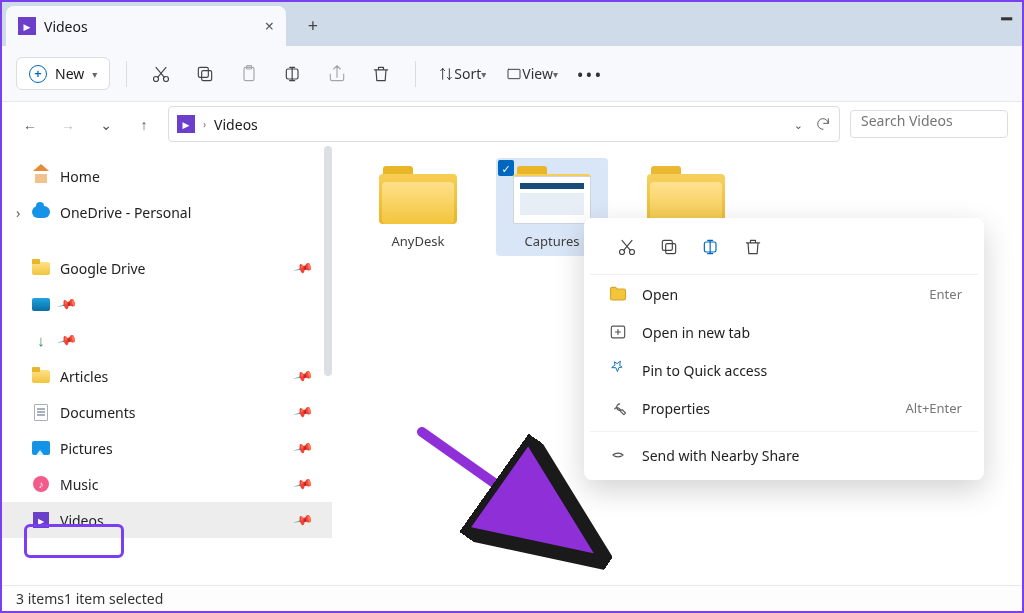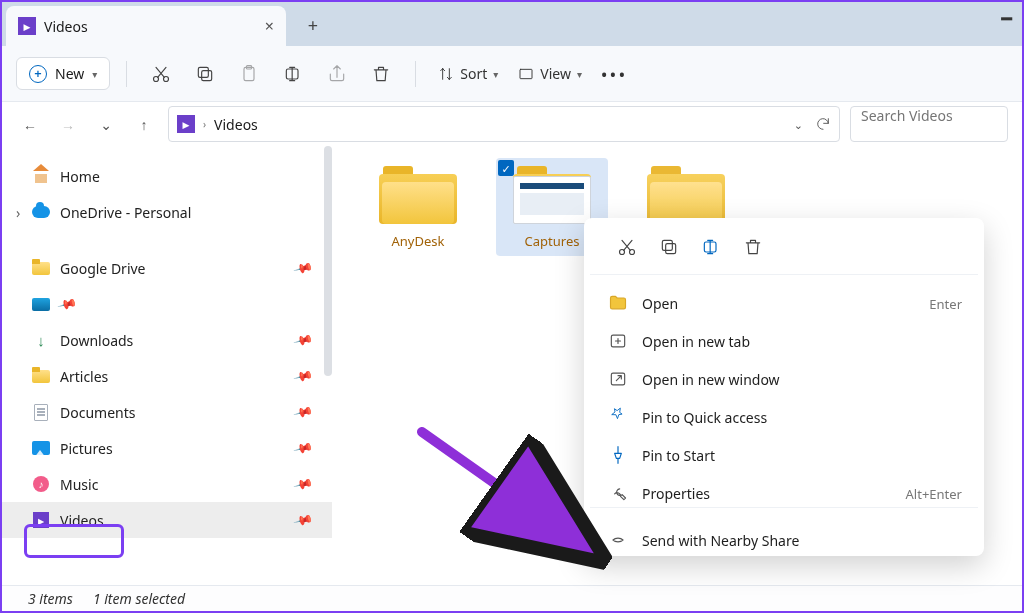--- a/index.html
+++ b/index.html
@@ -16,74 +16,74 @@
 
   
   .toolbar{height:56px;background:#f7f9fc;display:flex;align-items:center;padding:0 14px;gap:8px;border-bottom:1px solid #e5e9ef;}
   .new-btn{display:flex;align-items:center;gap:8px;background:#fff;border:1px solid #d9dde3;border-radius:6px;padding:6px 12px;}
   .plus-circle{width:18px;height:18px;border:1px solid #0067c0;border-radius:50%;display:inline-flex;align-items:center;justify-content:center;color:#0067c0;font-size:13px;font-weight:600;line-height:1;}
   .chev{color:#666;font-size:10px;}
   .sep{width:1px;height:26px;background:#d9dde3;margin:0 8px;}
   .t-ico{width:36px;height:36px;display:flex;align-items:center;justify-content:center;color:#444;border-radius:4px;}
   .t-ico svg{width:20px;height:20px;}
   .t-ico.dim{opacity:.45;}
-  .t-sort,.t-view{display:flex;align-items:center;gap:6px;padding:0 6px;height:36px;color:#333;}
+  .t-sort,.t-view{display:flex;align-items:center;padding:0 6px;height:36px;color:#333;}
   .dots{font-size:18px;letter-spacing:2px;color:#333;}
 
   
   .navrow{height:44px;display:flex;align-items:center;padding:0 14px;gap:10px;}
   .nav-ico{width:28px;height:28px;display:flex;align-items:center;justify-content:center;color:#555;}
   .nav-ico.dim{opacity:.4;}
   .addr{flex:1;border:1px solid #d9dde3;border-radius:4px;height:36px;display:flex;align-items:center;padding:0 8px;gap:8px;}
   .addr .app-icon{width:18px;height:18px;background:#6b3fc9;display:inline-flex;align-items:center;justify-content:center;}
   .addr .app-icon::after{content:"▶";color:#fff;font-size:9px;}
   .addr .bc-sep{color:#777;font-size:10px;}
   .addr .addr-tail{margin-left:auto;display:flex;align-items:center;gap:12px;color:#555;}
-  .search{width:158px;border:1px solid #d9dde3;border-radius:4px;height:36px;padding:16px 10px;display:flex;align-items:flex-end;color:#777;}
+  .search{width:158px;border:1px solid #d9dde3;border-radius:4px;height:28px;padding:0 10px;display:flex;align-items:flex-start;color:#777;}
   .search input{border:none;outline:none;width:100%;font-size:14px;color:#333;background:transparent;}
 
   
   .body{display:flex;height:460px;}
   .sidebar{width:330px;padding:12px 0 0 0;position:relative;}
   .sb-scroll{position:absolute;right:0;top:0;width:8px;height:230px;background:#dcdfe4;border-radius:4px;}
   .sb-item{display:flex;align-items:center;height:36px;padding:0 10px 0 30px;gap:10px;color:#222;}
   .sb-item.expand::before{content:"›";position:absolute;left:14px;color:#666;font-size:14px;}
   .sb-item.active{background:#ededed;}
   .sb-item .label{flex:1;}
   .sb-group-gap{height:20px;}
   .pin{color:#999;font-size:13px;transform:rotate(30deg);margin-right:10px;display:inline-block;}
   .sb-hl{position:absolute;left:22px;top:378px;width:100px;height:34px;border:3px solid #7b3ff2;border-radius:6px;pointer-events:none;}
 
   .content{flex:1;padding:12px 0 0 30px;position:relative;display:flex;gap:22px;align-items:flex-start;}
   .folder{width:112px;display:flex;flex-direction:column;align-items:center;gap:8px;padding:6px;border-radius:4px;}
   .folder.selected{background:#d9e6f7;position:relative;}
   .folder.selected .chk{position:absolute;top:2px;left:2px;width:16px;height:16px;background:#0067c0;border-radius:2px;display:flex;align-items:center;justify-content:center;color:#fff;font-size:11px;}
-  .folder .fname{font-size:13px;color:#a16207;}
+  .folder .fname{font-size:13px;color:#404040;}
   .folder-icon{width:78px;height:60px;position:relative;}
   .folder-icon .back{position:absolute;bottom:0;left:0;width:78px;height:50px;background:linear-gradient(#f7cf55,#e9b529);border-radius:4px;}
   .folder-icon .tab-fold{position:absolute;top:2px;left:4px;width:30px;height:12px;background:#e9b529;border-radius:3px 3px 0 0;}
   .folder-icon .front{position:absolute;bottom:0;left:3px;width:72px;height:42px;background:linear-gradient(#ffe08a,#f2c53c);border-radius:4px;}
   .folder-icon.preview .thumb{position:absolute;bottom:0;left:0;width:78px;height:48px;background:#fff;border:1px solid #cfd4db;border-radius:2px;padding:6px;}
   .folder-icon.preview .thumb .bar{width:100%;height:6px;background:#1a4c7a;margin-bottom:4px;}
   .folder-icon.preview .thumb .body-t{width:100%;height:22px;background:#e8eef5;}
 
   
   .ctx{position:absolute;top:216px;left:582px;width:400px;background:#fff;border-radius:8px;box-shadow:0 10px 30px rgba(0,0,0,.18);padding:6px;z-index:30;}
   .ctx-top{display:flex;gap:4px;padding:6px 10px 10px 18px;border-bottom:1px solid #eef1f5;}
   .ctx-top .c-ico{width:38px;height:34px;display:flex;align-items:center;justify-content:center;color:#444;border-radius:6px;}
   .ctx-top .c-ico svg{width:20px;height:20px;}
-  .ctx-item{display:flex;align-items:flex-end;gap:14px;height:38px;padding:0 16px 0 18px;border-radius:6px;color:#1e1e1e;}
+  .ctx-item{display:flex;align-items:center;gap:14px;height:38px;padding:0 16px 0 18px;border-radius:6px;color:#1e1e1e;}
   .ctx-item .c-ico{width:20px;height:20px;display:flex;align-items:center;justify-content:center;color:#555;}
   .ctx-item .sc{margin-left:auto;color:#777;font-size:13px;}
 
   
   .arrow{position:absolute;top:420px;left:410px;width:200px;height:160px;z-index:40;pointer-events:none;}
 
   
-  .status{position:absolute;bottom:0;left:0;right:0;height:26px;border-top:1px solid #e5e9ef;display:flex;align-items:center;padding:0 26px;gap:20px;color:#333;font-size:13px;background:#fdfdfe;font-style:italic;}
+  .status{position:absolute;bottom:0;left:0;right:0;height:26px;border-top:1px solid #e5e9ef;display:flex;align-items:center;padding:0 14px;color:#333;font-size:13px;background:#fdfdfe;}
 
   
   .ic{width:18px;height:18px;display:inline-flex;align-items:center;justify-content:center;}
   .ic-home{width:18px;height:14px;position:relative;}
   .ic-home::before{content:"";position:absolute;top:-5px;left:1px;width:0;height:0;border-left:8px solid transparent;border-right:8px solid transparent;border-bottom:7px solid #e78b3a;}
   .ic-home::after{content:"";position:absolute;bottom:0;left:3px;width:12px;height:9px;background:#f0c38e;}
   .ic-cloud{width:18px;height:12px;background:#1593e6;border-radius:8px;position:relative;}
   .ic-cloud::before{content:"";position:absolute;top:-4px;left:4px;width:8px;height:8px;background:#1593e6;border-radius:50%;}
   .ic-fold{width:18px;height:13px;background:linear-gradient(#ffe08a,#f2c53c);border-radius:2px;position:relative;}
   .ic-fold::before{content:"";position:absolute;top:-3px;left:0;width:8px;height:5px;background:#e9b529;border-radius:1px 1px 0 0;}
@@ -218,21 +218,20 @@
       <span class="pin">📌</span>
     </div>
     <div class="sb-item">
       <span class="ic">
           <span class="ic-desk"></span>
         </span>
       <span class="pin">📌</span>
     </div>
     <div class="sb-item">
       <span class="ic ic-down">↓</span>
-      <span class="label">Downloads</span>
       <span class="pin">📌</span>
     </div>
     <div class="sb-item">
       <span class="ic">
           <span class="ic-fold"></span>
         </span>
       <span class="label">Articles</span>
       <span class="pin">📌</span>
     </div>
     <div class="sb-item">
@@ -338,43 +337,26 @@
   <div class="ctx-item">
     <span class="c-ico">
         <svg viewBox="0 0 24 24">
           <rect x="4" y="5" width="16" height="14" rx="2"></rect>
           <path d="M12 9v6M9 12h6"></path>
         </svg>
       </span>
     <span>Open in new tab</span>
   </div>
   <div class="ctx-item">
-    <span class="c-ico">
-        <svg viewBox="0 0 24 24">
-          <rect x="4" y="5" width="16" height="14" rx="2"></rect>
-          <path d="M10 14l6-6M12 8h4v4"></path>
-        </svg>
-      </span>
-    <span>Open in new window</span>
-  </div>
-  <div class="ctx-item">
     <span class="c-ico" style="color:#0067c0;">
         <svg viewBox="0 0 24 24">
           <path d="M12 3l3 6h5l-4 4 2 7-6-4-6 4 2-7-4-4h5z" transform="rotate(35 12 12) scale(.7)"></path>
         </svg>
       </span>
     <span>Pin to Quick access</span>
-  </div>
-  <div class="ctx-item">
-    <span class="c-ico" style="color:#0067c0;">
-        <svg viewBox="0 0 24 24">
-          <path d="M12 2v8M8 10h8l-2 6h-4zM12 16v6"></path>
-        </svg>
-      </span>
-    <span>Pin to Start</span>
   </div>
   <div class="ctx-item">
     <span class="c-ico">
         <svg viewBox="0 0 24 24">
           <path d="M14 7a4 4 0 1 0 3 7l4 4-2 2-4-4a4 4 0 0 0-7-3"></path>
         </svg>
       </span>
     <span>Properties</span>
     <span class="sc">Alt+Enter</span>
   </div>

